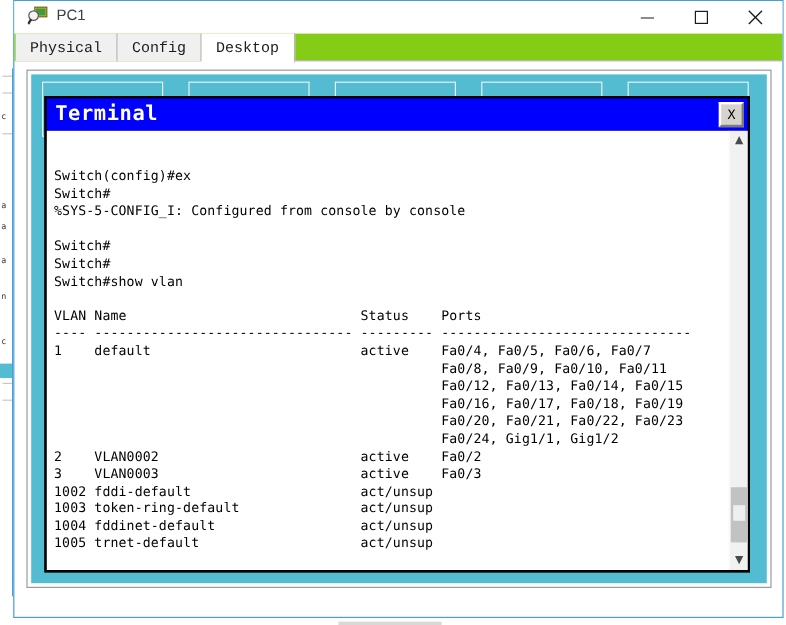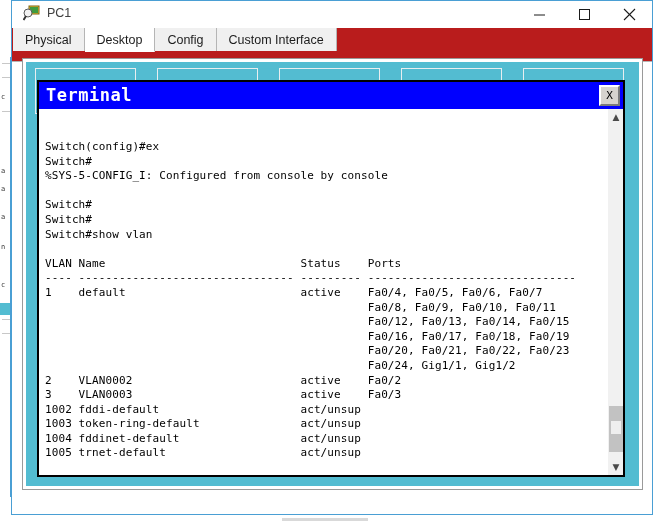--- a/index.html
+++ b/index.html
@@ -71,24 +71,25 @@
     cursor: default;
   }
   .win-btn svg { display: block; }
 
   
   .tabstrip {
     position: absolute;
     left: 0;
     top: 27px;
     width: 100%;
-    height: 34px;
-    background: #b91c1c;
+    height: 23px;
+    background: #84cc16;
     border-bottom: 1px solid #b5b5b5;
     box-sizing: border-box;
+    font-family: Liberation Mono, monospace;
   }
   .tabs {
     position: absolute;
     left: 1px;
     top: 0;
     display: flex;
     height: 23px;
   }
   .tab {
     height: 23px;
@@ -380,23 +381,22 @@
             <line x1="1" y1="1" x2="12" y2="12" stroke="#1b1b1b" stroke-width="1.1"></line>
             <line x1="12" y1="1" x2="1" y2="12" stroke="#1b1b1b" stroke-width="1.1"></line>
           </svg>
       </div>
     </div>
   </div>
 
   <div class="tabstrip">
     <div class="tabs">
       <div class="tab">Physical</div>
+      <div class="tab">Config</div>
       <div class="tab active">Desktop</div>
-      <div class="tab">Config</div>
-      <div class="tab">Custom Interface</div>
     </div>
   </div>
 
   <div class="pt-panel">
     <div class="pt-desktop">
 
       <div class="desk-icons">
         <div class="desk-icon">
             <span class="mon"></span>
           </div>

